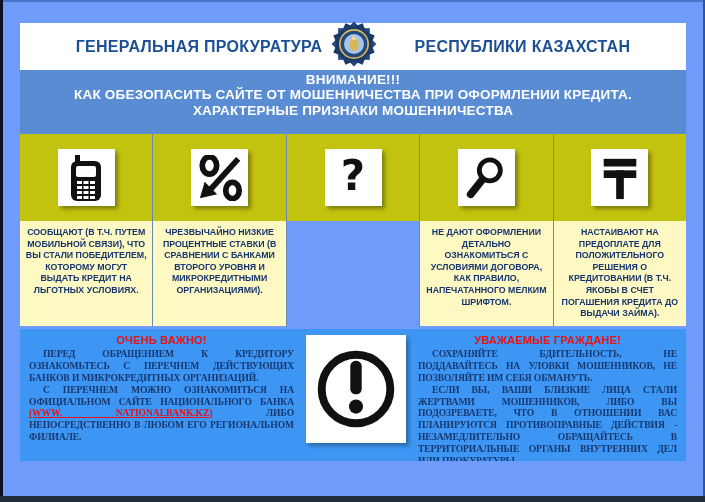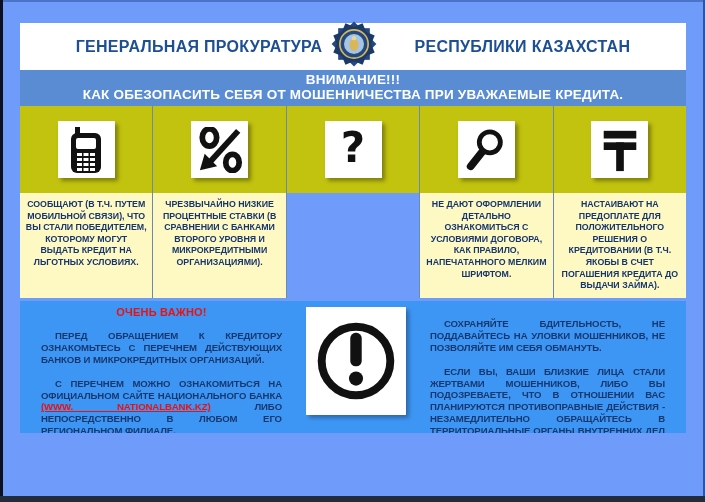--- a/index.html
+++ b/index.html
@@ -22,21 +22,21 @@
   }
   .header-title {
     color:#1d4f94; font-weight:bold; font-size:16px; letter-spacing:.3px; white-space:nowrap;
   }
   .emblem {
     position:absolute; left:309px; top:-6px; width:50px; height:54px; z-index:3;
   }
 
   
   .attention-band {
-    height:36px; background:#598cd3; color:#ffffff; text-align:center;
+    height:64px; background:#598cd3; color:#ffffff; text-align:center;
     font-weight:bold; padding-top:2px; box-sizing:border-box;
   }
   .attention-line { font-size:13.5px; line-height:15.4px; letter-spacing:.2px; }
 
   
   .signs { display:flex; height:192px; }
   .sign-col { flex:1; display:flex; flex-direction:column; border-right:1px solid #6889b0; overflow:hidden; }
   .sign-col:last-child { border-right:none;justify-content:flex-end; }
   .sign-icon-area {
     height:87px; background:#c2c30e; flex:none;
@@ -61,21 +61,21 @@
     height:132px; background:#3e96f4; display:flex; overflow:hidden;
   }
   .advice-block { box-sizing:border-box; padding:5px 9px 0 9px; }
   .advice-left  { width:283px; flex:none; }
   .advice-right { flex:1; }
   .advice-title {
     color:#ea1111; font-weight:bold; font-size:11px; text-align:center;
     letter-spacing:.2px; margin-bottom:2px;
   }
   .advice-text { color:#16386f; font-weight:bold; font-size:9.6px; line-height:1.24; letter-spacing:-.1px; text-align:justify; }
-  .advice-text p { margin:12px; text-indent:14px; }
+  .advice-text p { margin:0; text-indent:14px;font-family:Liberation Serif, serif; }
   .nb-link { color:#ea1111; text-decoration:underline; cursor:pointer; }
 
   .excl-cell { width:106px; flex:none; display:flex; justify-content:center; }
   .excl-tile {
     width:100px; height:108px; margin-top:6px; background:#ffffff;
     box-shadow:3px 3px 4px rgba(0,0,0,.3);
     display:flex; align-items:center; justify-content:center;
   }
 </style>
 </head>
@@ -100,21 +100,22 @@
             <circle cx="30" cy="32" r="12" fill="#a6c4e6"></circle>
             <ellipse cx="30" cy="33" rx="5.5" ry="7.5" fill="#d8b75a"></ellipse>
             <circle cx="30" cy="25" r="2.6" fill="#ecd78f"></circle>
           </g>
         </svg>
       </div>
     </div>
 
     <div class="attention-band">
       <div class="attention-line">ВНИМАНИЕ!!!</div>
-      <div class="attention-line">КАК ОБЕЗОПАСИТЬ СЕБЯ ОТ МОШЕННИЧЕСТВА ПРИ УВАЖАЕМЫЕ КРЕДИТА.</div>
+      <div class="attention-line">КАК ОБЕЗОПАСИТЬ САЙТЕ ОТ МОШЕННИЧЕСТВА ПРИ ОФОРМЛЕНИИ КРЕДИТА.</div>
+      <div class="attention-line">ХАРАКТЕРНЫЕ ПРИЗНАКИ МОШЕННИЧЕСТВА</div>
     </div>
 
     <div class="signs">
 
       <div class="sign-col">
         <div class="sign-icon-area">
           <div class="icon-tile">
             <svg width="42" height="48" viewBox="0 0 40 48">
               <rect x="9" y="1" width="5" height="9" fill="#111"></rect>
               <rect x="5" y="7" width="30" height="40" rx="6" fill="#111"></rect>
@@ -204,20 +205,21 @@
         <div class="excl-tile">
           <svg width="88" height="94" viewBox="0 0 100 100">
             <circle cx="50" cy="50" r="39" fill="none" stroke="#111" stroke-width="9"></circle>
             <rect x="43.5" y="18" width="13" height="38" rx="6" fill="#111"></rect>
             <circle cx="50" cy="70" r="8" fill="#111"></circle>
           </svg>
         </div>
       </div>
 
       <div class="advice-block advice-right">
+        <div class="advice-title">УВАЖАЕМЫЕ ГРАЖДАНЕ!</div>
         <div class="advice-text">
           <p>СОХРАНЯЙТЕ БДИТЕЛЬНОСТЬ, НЕ ПОДДАВАЙТЕСЬ НА УЛОВКИ МОШЕННИКОВ, НЕ ПОЗВОЛЯЙТЕ ИМ СЕБЯ ОБМАНУТЬ.</p>
           <p>ЕСЛИ ВЫ, ВАШИ БЛИЗКИЕ ЛИЦА СТАЛИ ЖЕРТВАМИ МОШЕННИКОВ, ЛИБО ВЫ ПОДОЗРЕВАЕТЕ, ЧТО В ОТНОШЕНИИ ВАС ПЛАНИРУЮТСЯ ПРОТИВОПРАВНЫЕ ДЕЙСТВИЯ - НЕЗАМЕДЛИТЕЛЬНО ОБРАЩАЙТЕСЬ В ТЕРРИТОРИАЛЬНЫЕ ОРГАНЫ ВНУТРЕННИХ ДЕЛ ИЛИ ПРОКУРАТУРЫ.</p>
         </div>
       </div>
 
     </div>
   </div>
 
   <div class="edge-left"></div>

